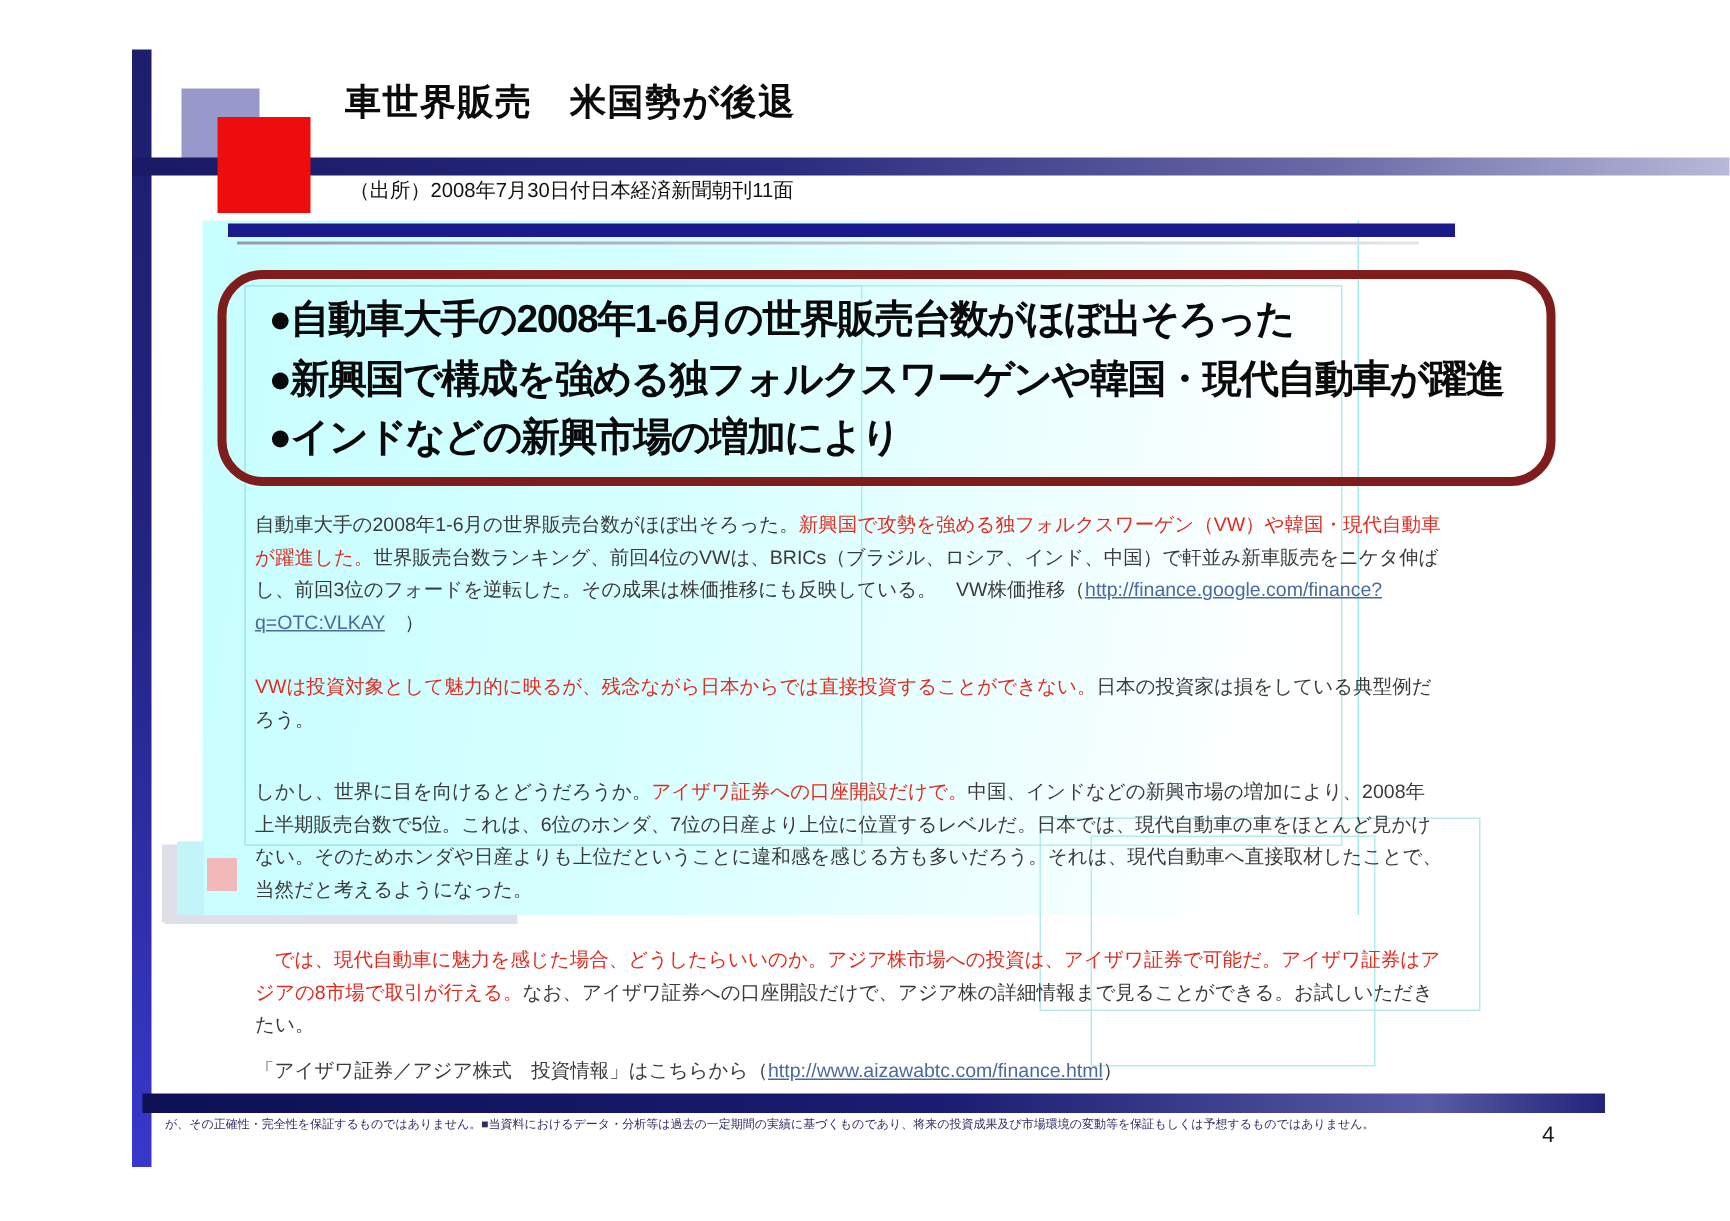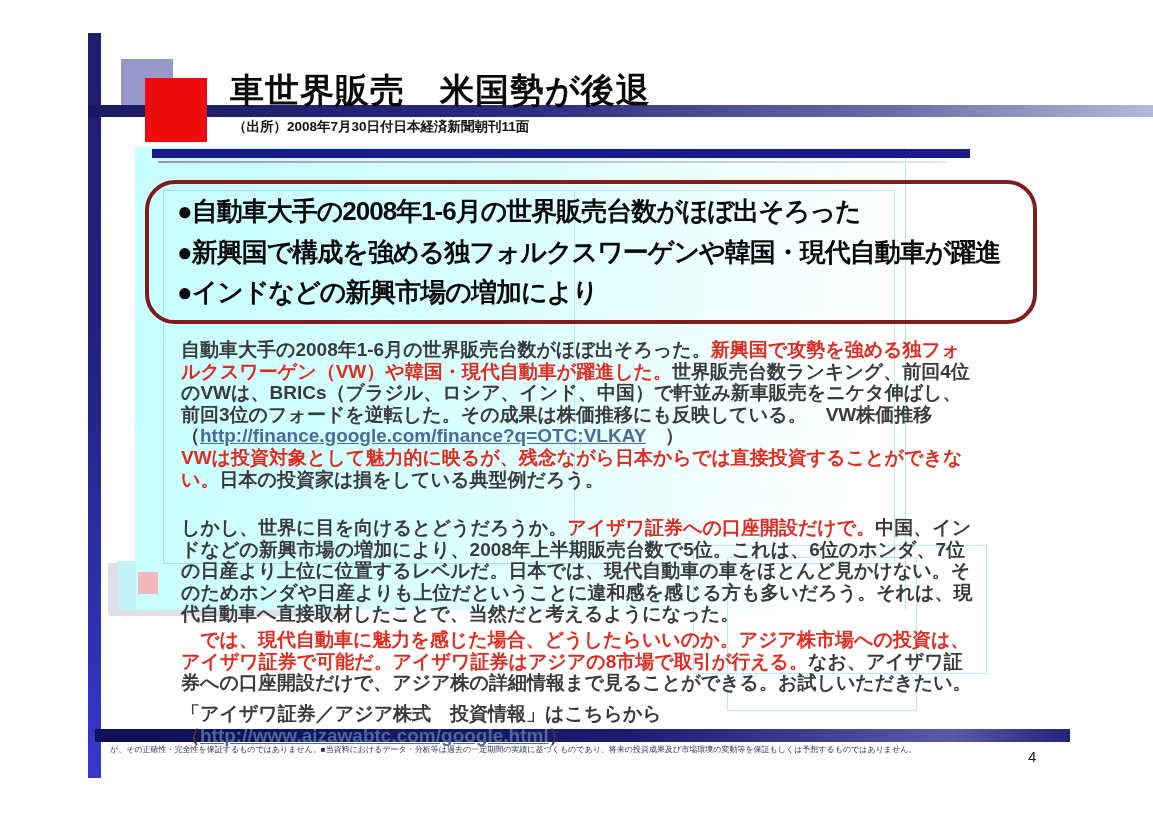--- a/index.html
+++ b/index.html
@@ -24,28 +24,28 @@
   .out2{left:163px;top:190px;width:730px;height:372px;}
   .out3{left:693px;top:545px;width:292px;height:127px;}
   .out4{left:727px;top:557px;width:188px;height:152px;}
   .shadow1{left:108px;top:563px;width:10px;height:52px;background:#dfdfea;}
   .cyanblip{left:118px;top:561px;width:18px;height:50px;background:#c2f4f8;}
   .pinksq{left:138px;top:572px;width:20px;height:22px;background:#f2b9bb;}
   .shadowh{left:110px;top:610px;width:235px;height:6px;background:#dfdfea;}
   .botbar{left:95px;top:729px;width:975px;height:13px;
           background:linear-gradient(to right,#0f0f55 0%,#1c1c72 55%,#5a5aa5 88%,#23237a 100%);}
   
-  .title{left:230px;top:68px;font-size:34px;font-weight:bold;color:#0a0a0a;
+  .title{left:230px;top:52px;font-size:24px;font-weight:bold;color:#0a0a0a;
          letter-spacing:1px;white-space:nowrap;}
-  .source{left:233px;top:118px;font-size:13.5px;font-weight:bold;color:#111;white-space:nowrap;}
-  .bullet-box{left:145px;top:180px;width:892px;height:144px;border:4px solid #7f1d1d;
+  .source{left:233px;top:118px;font-size:13.5px;font-weight:normal;color:#111;white-space:nowrap;}
+  .bullet-box{left:145px;top:180px;width:892px;height:144px;border:6px solid #7f1d1d;
               border-radius:30px;display:flex;flex-direction:column;justify-content:space-evenly;
               padding:4px 2px 4px 28px;box-sizing:border-box;}
   .bullet-line{font-size:26px;font-weight:bold;color:#0a0a0a;white-space:nowrap;letter-spacing:-1px;}
-  .para{left:181px;width:792px;font-size:19px;line-height:21.5px;color:#3a3a3a;font-weight:bold;}
+  .para{left:170px;width:792px;font-size:13px;line-height:21.5px;color:#3a3a3a;}
   .p1{top:339px;} .p2{top:447px;} .p3{top:517px;} .p4{top:629px;} .p5{top:703px;}
   .r{color:#e02b20;}
   .lk{color:#4a6a9c;text-decoration:underline;cursor:pointer;}
   .footer-text{left:110px;top:745px;width:915px;font-size:8px;line-height:10.3px;
                color:#2e2e62;}
   .pagenum{left:1028px;top:748px;font-size:15px;color:#1a1a1a;}
 </style>
 </head>
 <body>
 
@@ -76,18 +76,18 @@
 </div>
 
 <div class="abs para p1"><span>自動車大手の2008年1-6月の世界販売台数がほぼ出そろった。</span><span class="r">新興国で攻勢を強める独フォルクスワーゲン（VW）や韓国・現代自動車が躍進した。</span><span>世界販売台数ランキング、前回4位のVWは、BRICs（ブラジル、ロシア、インド、中国）で軒並み新車販売をニケタ伸ばし、前回3位のフォードを逆転した。その成果は株価推移にも反映している。　VW株価推移（</span><a class="lk">http://finance.google.com/finance?q=OTC:VLKAY</a><span>　）</span></div>
 
 <div class="abs para p2"><span class="r">VWは投資対象として魅力的に映るが、残念ながら日本からでは直接投資することができない。</span><span>日本の投資家は損をしている典型例だろう。</span></div>
 
 <div class="abs para p3"><span>しかし、世界に目を向けるとどうだろうか。</span><span class="r">アイザワ証券への口座開設だけで。</span><span>中国、インドなどの新興市場の増加により、2008年上半期販売台数で5位。これは、6位のホンダ、7位の日産より上位に位置するレベルだ。日本では、現代自動車の車をほとんど見かけない。そのためホンダや日産よりも上位だということに違和感を感じる方も多いだろう。それは、現代自動車へ直接取材したことで、当然だと考えるようになった。</span></div>
 
 <div class="abs para p4"><span class="r">　では、現代自動車に魅力を感じた場合、どうしたらいいのか。アジア株市場への投資は、アイザワ証券で可能だ。アイザワ証券はアジアの8市場で取引が行える。</span><span>なお、アイザワ証券への口座開設だけで、アジア株の詳細情報まで見ることができる。お試しいただきたい。</span></div>
 
-<div class="abs para p5"><span>「アイザワ証券／アジア株式　投資情報」はこちらから（</span><a class="lk">http://www.aizawabtc.com/google.html</a><span>）</span></div>
+<div class="abs para p5"><span>「アイザワ証券／アジア株式　投資情報」はこちらから（</span><a class="lk">http://www.aizawabtc.com/finance.html</a><span>）</span></div>
 
 <div class="abs footer-text">
   <div>が、その正確性・完全性を保証するものではありません。■当資料におけるデータ・分析等は過去の一定期間の実績に基づくものであり、将来の投資成果及び市場環境の変動等を保証もしくは予想するものではありません。</div>
 </div>
 <div class="abs pagenum">4</div>
 
 </body></html>

